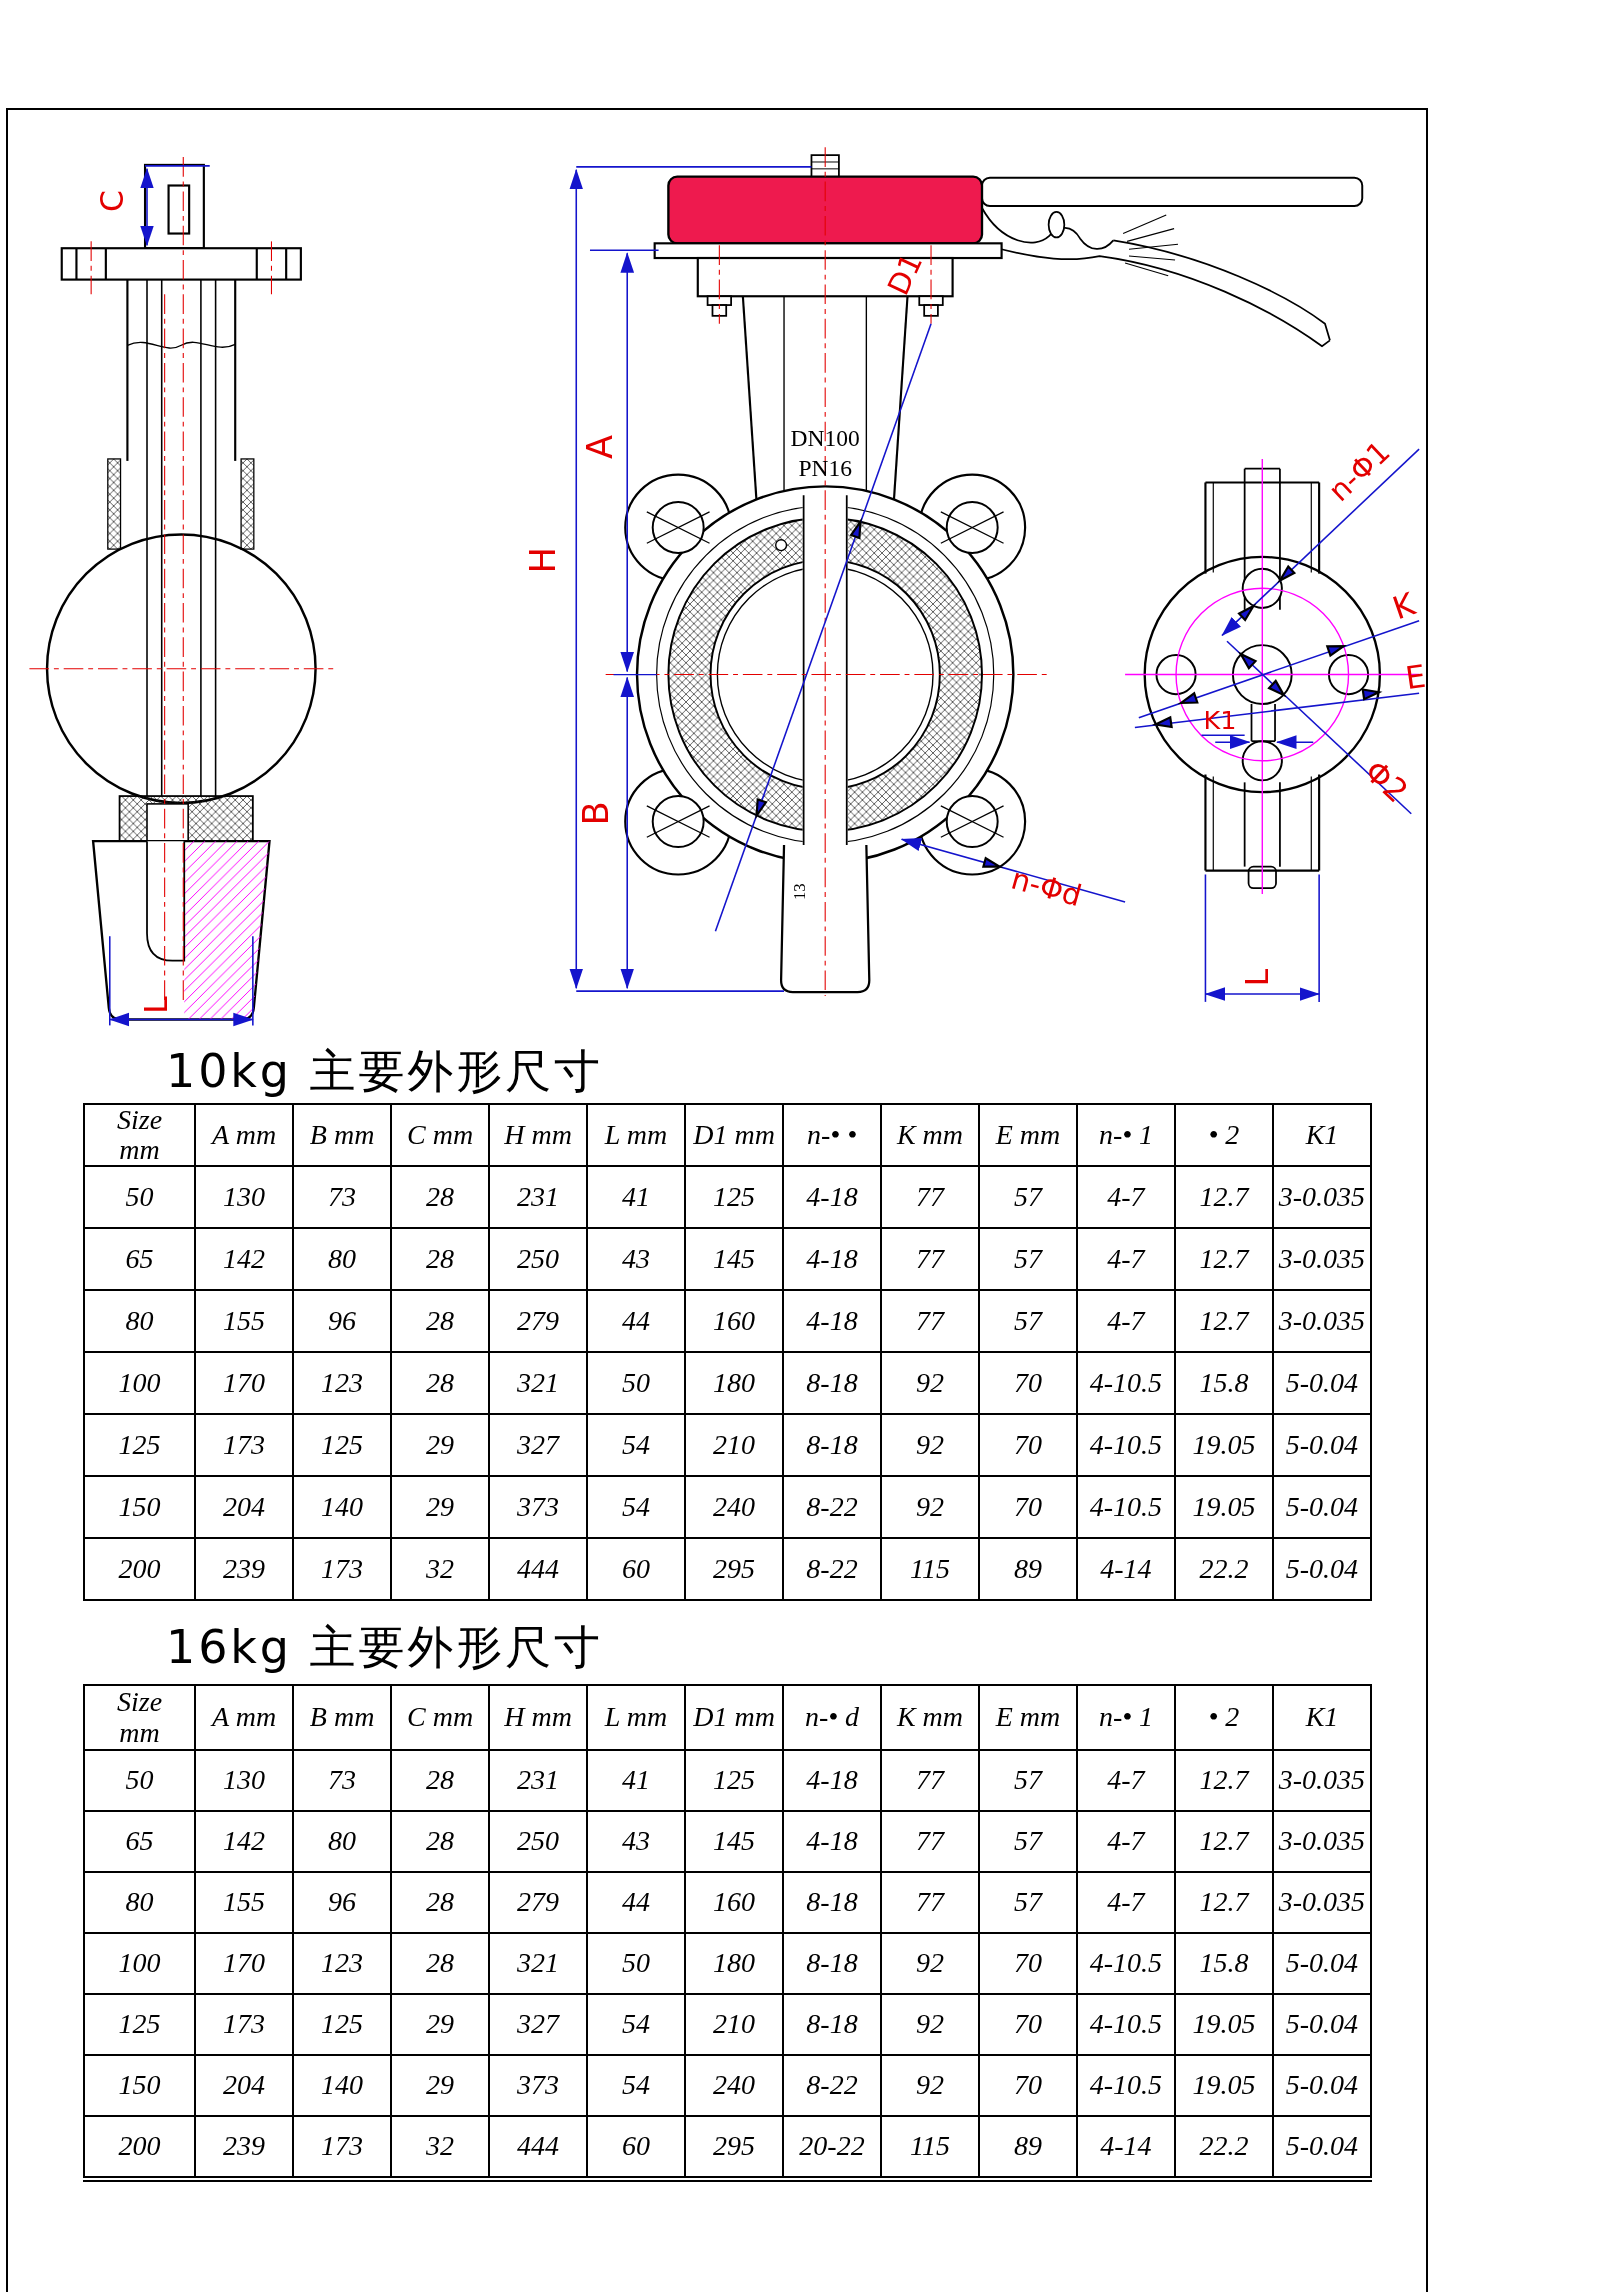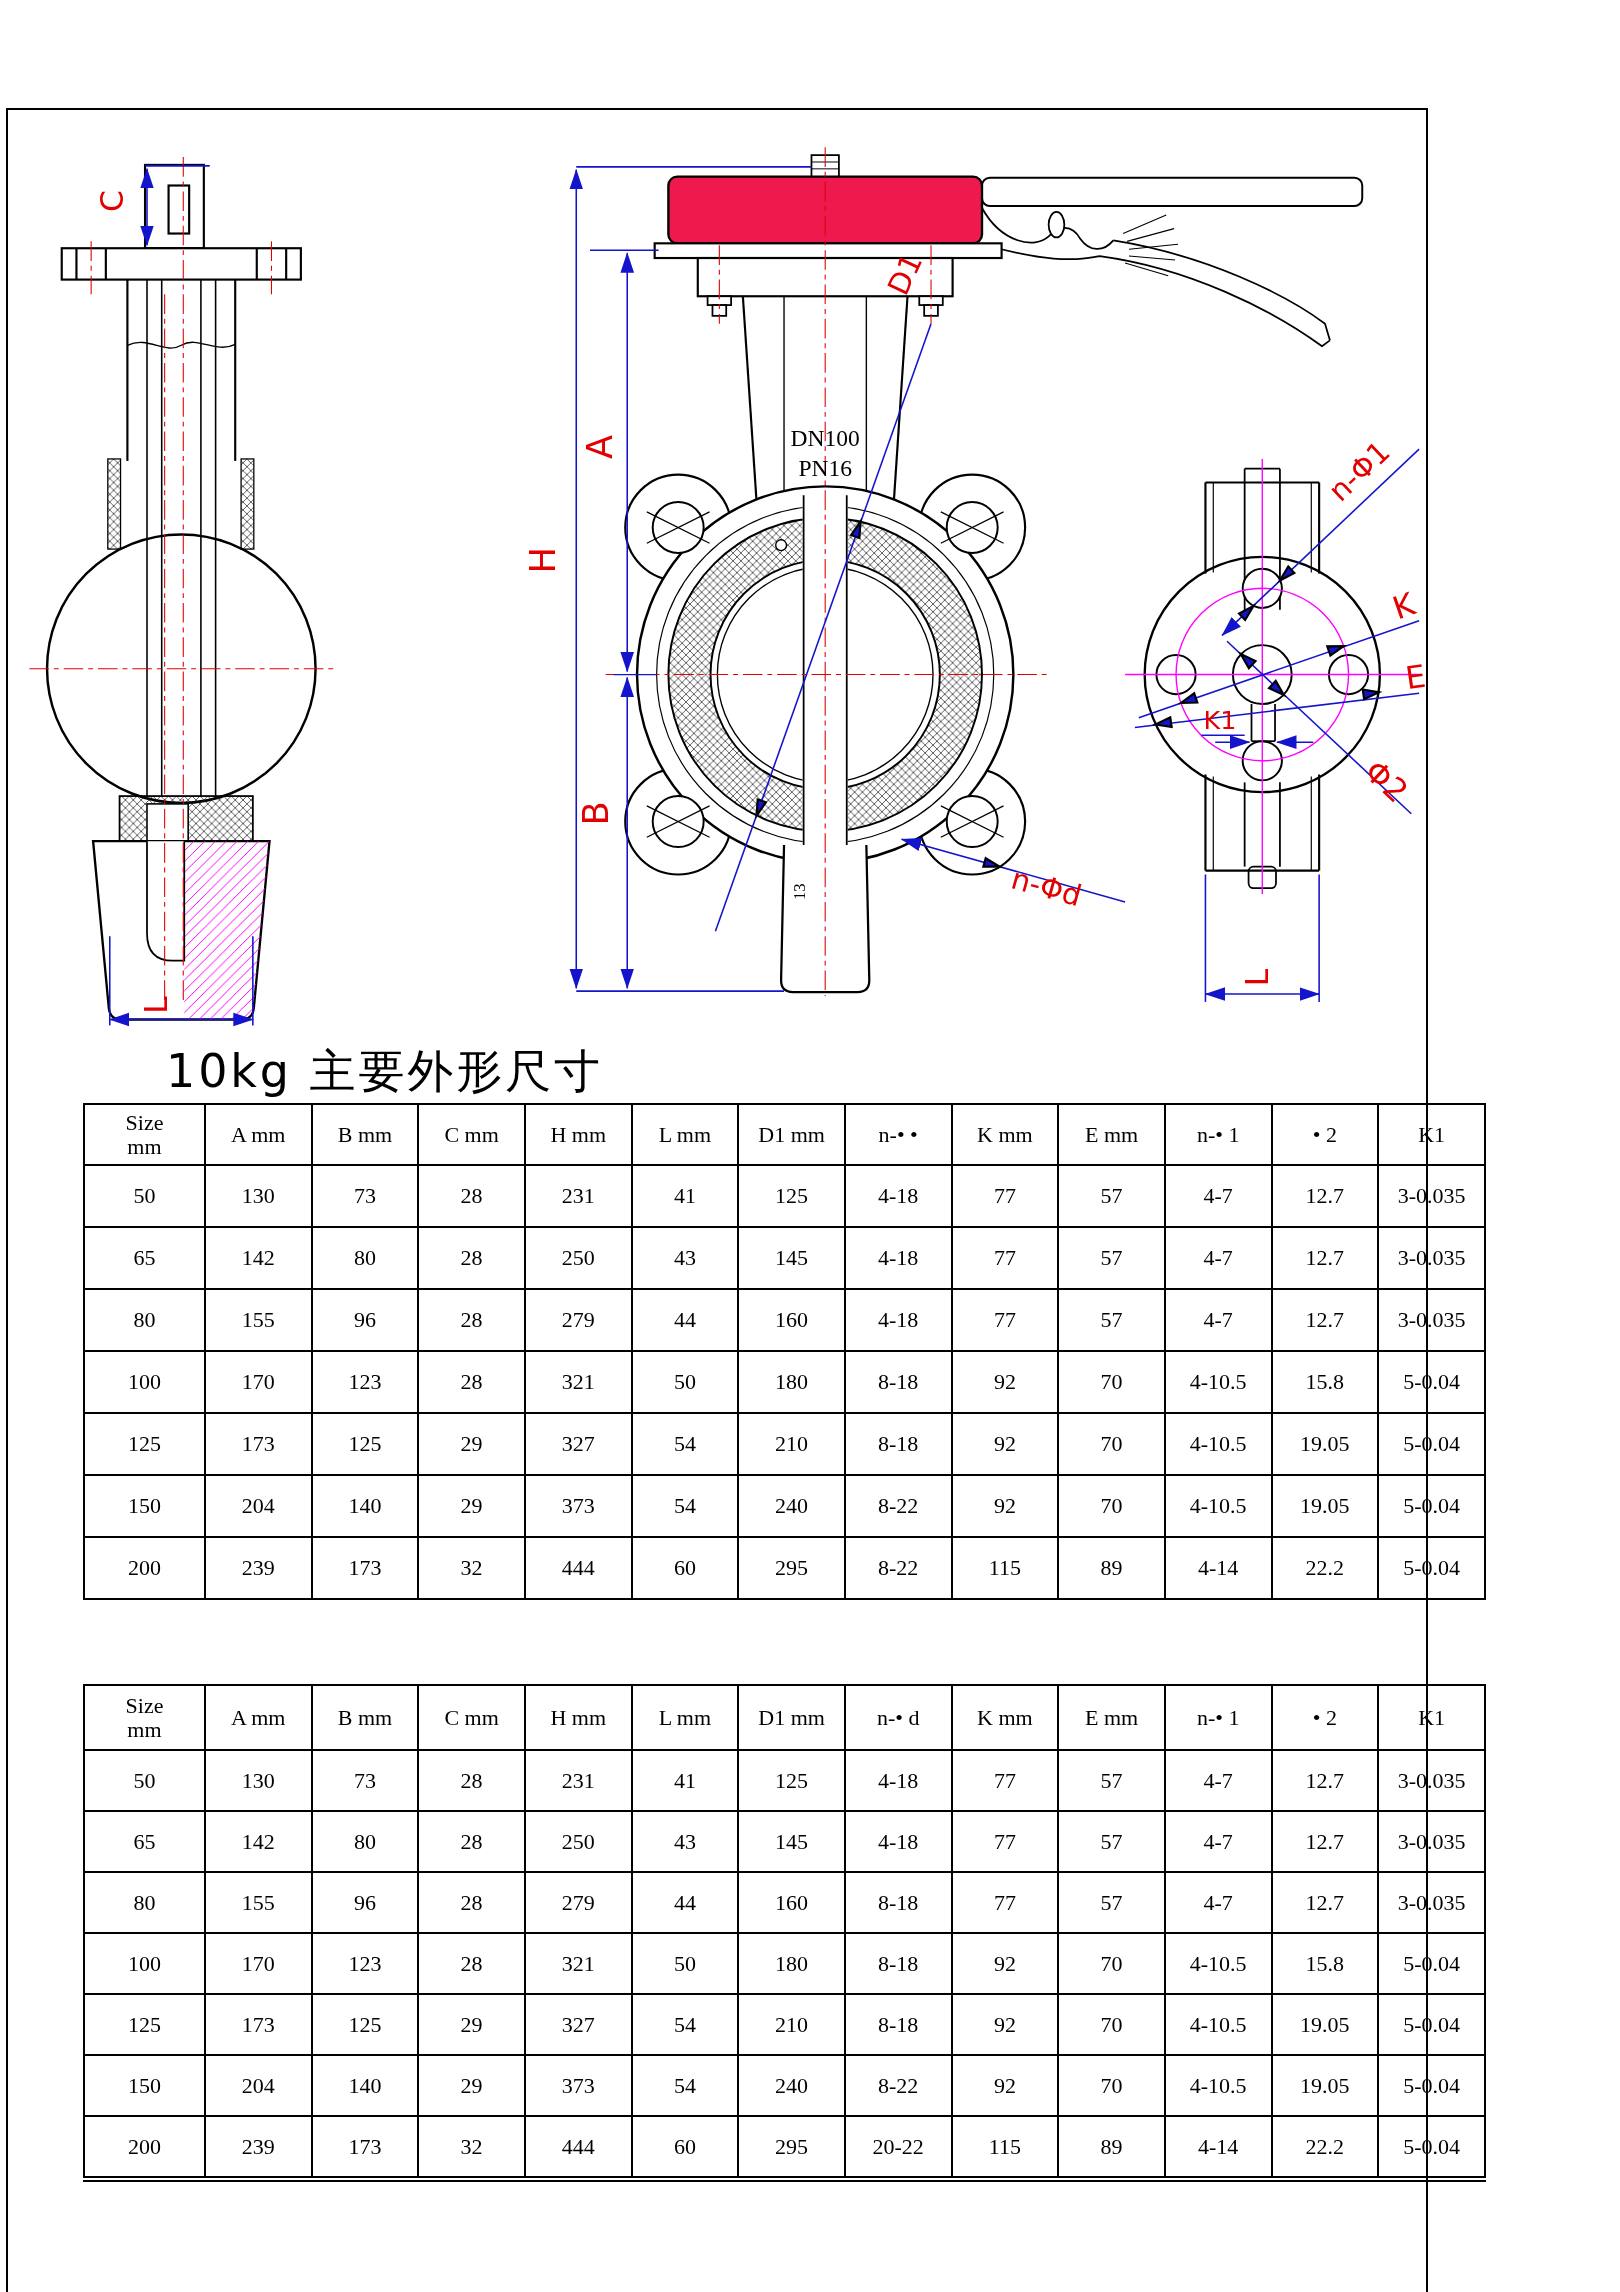--- a/index.html
+++ b/index.html
@@ -4,22 +4,22 @@
 <style>
   html,body{margin:0;padding:0;background:#fff;}
   #page{position:relative;width:1620px;height:2293px;background:#fff;overflow:hidden;
         font-family:"Liberation Serif",serif;color:#000;}
   .frame{position:absolute;}
   .frame-top{left:5.9px;top:108px;width:1420px;border-top:2.5px solid #000;}
   .frame-left{left:5.9px;top:108px;height:2185px;border-left:2.5px solid #000;}
   .frame-right{left:1426px;top:108px;height:2185px;border-left:2.5px solid #000;}
   .tbl-title{position:absolute;left:139px;font-family:"DejaVu Sans",sans-serif;
              font-size:46px;letter-spacing:2.9px;color:#000;white-space:nowrap;margin-left:27px;}
-  table.tbl{position:absolute;left:83px;width:1403px;border-collapse:collapse;
-            border:2.9px solid #000;table-layout:fixed;font-size:22px;}
+  table.tbl{position:absolute;left:83px;width:1289px;border-collapse:collapse;
+            border:2.9px solid #000;table-layout:fixed;font-size:28px;font-style:italic;}
   table.tbl td{border:2px solid #000;text-align:center;vertical-align:middle;
                padding:0;white-space:pre-line;line-height:1.08;overflow:hidden;}
   table.t1 thead td{height:59px;}
   table.t1 tbody td{height:60px;}
   table.t2 thead td{height:63px;}
   table.t2 tbody td{height:59px;}
   table.t2{border-bottom:6.9px double #000;}
   svg text{font-family:"DejaVu Sans",sans-serif;}
   svg text.sn{font-family:"Liberation Serif",serif;}
 </style>
@@ -381,20 +381,21 @@
           <td>8-22</td>
           <td>115</td>
           <td>89</td>
           <td>4-14</td>
           <td>22.2</td>
           <td>5-0.04</td>
         </tr>
       </tbody>
     </table>
 
+  <div class="tbl-title" style="top:1617px">16kg 主要外形尺寸</div>
   <table class="tbl t2" style="top:1684px">
       <colgroup>
         <col style="width: 110px;">
         <col style="width: 97px;">
         <col style="width: 97px;">
         <col style="width: 97px;">
         <col style="width: 97px;">
         <col style="width: 97px;">
         <col style="width: 97px;">
         <col style="width: 97px;">

